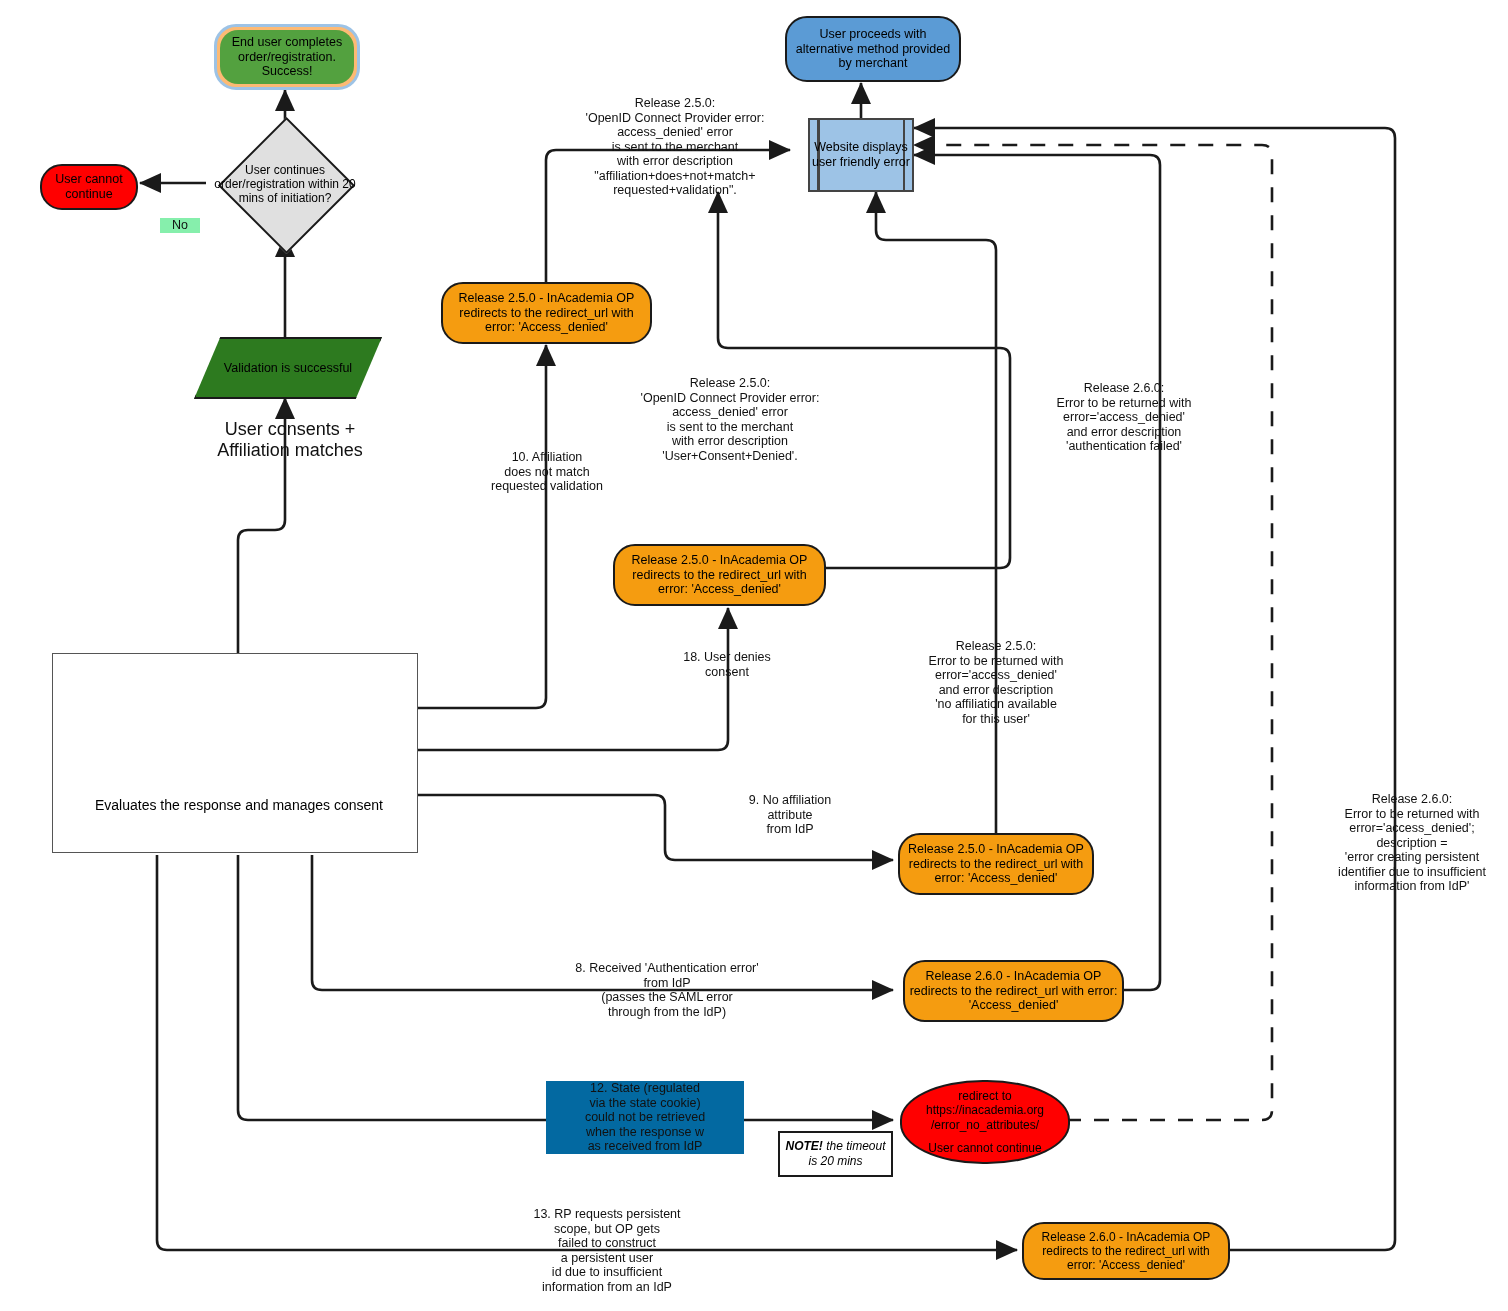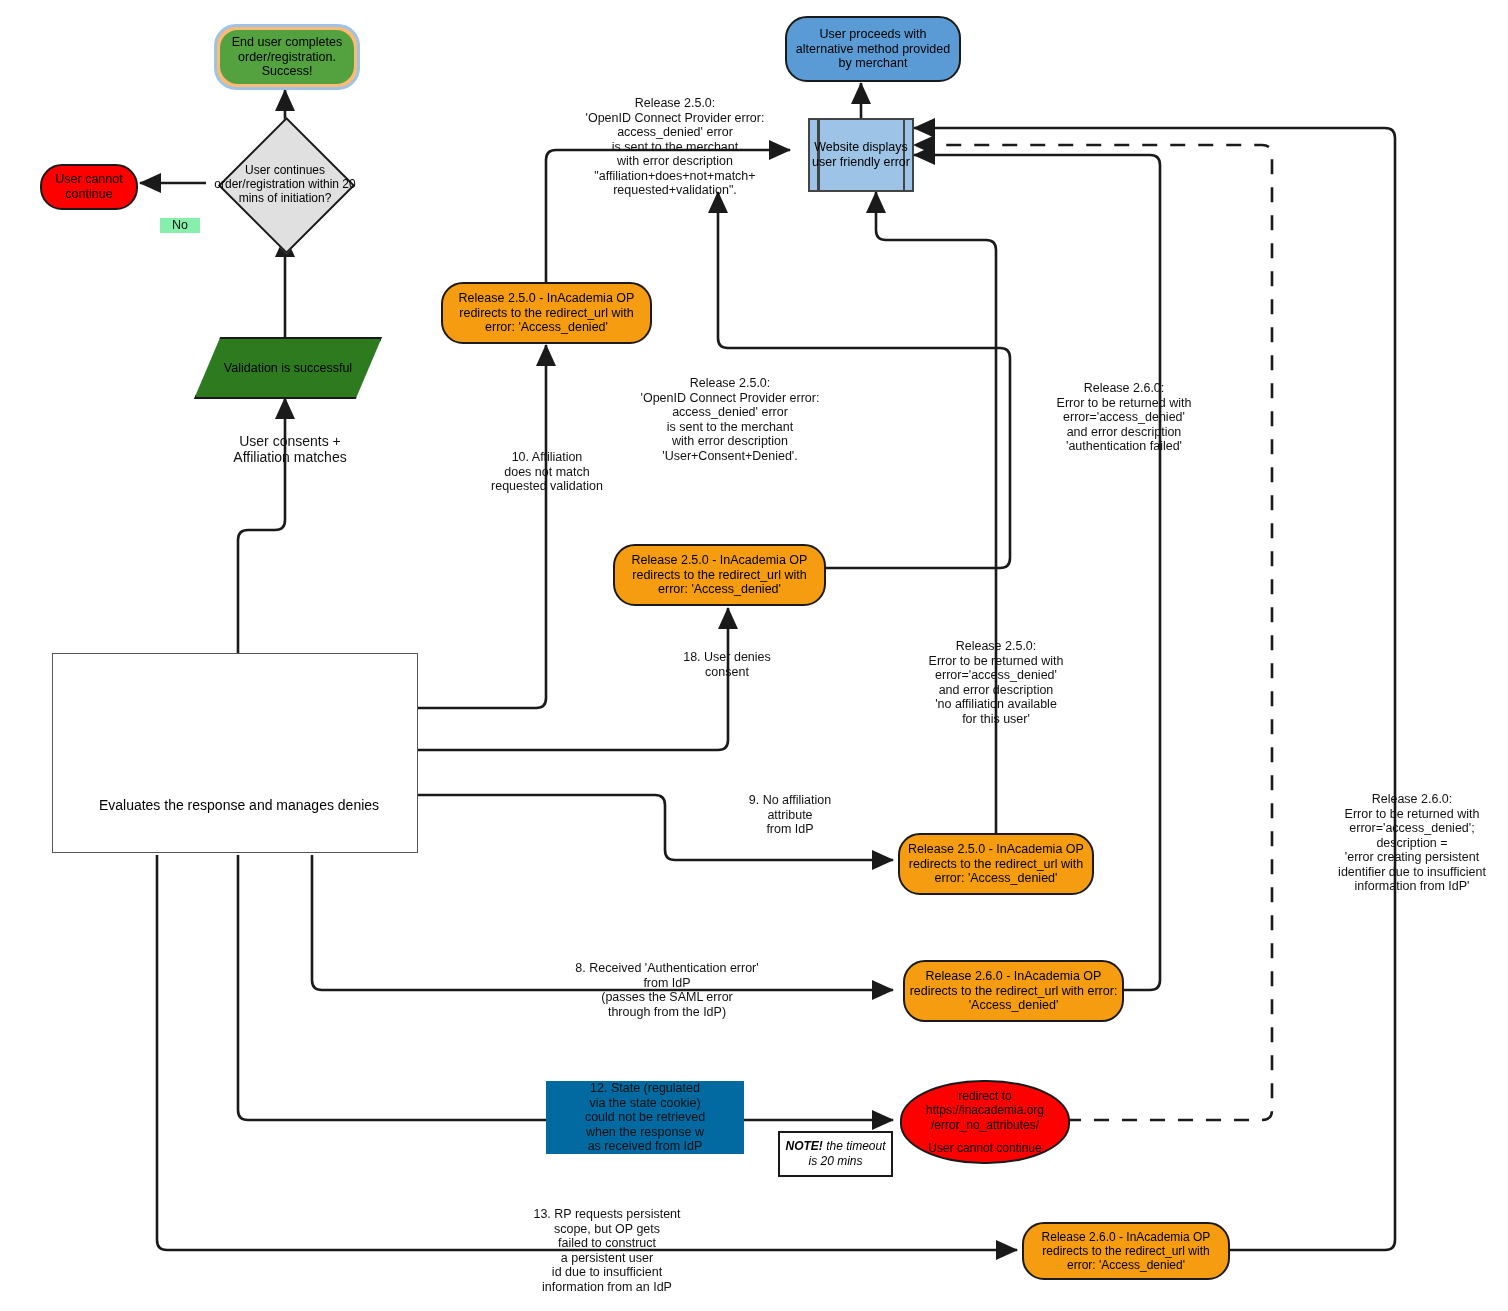--- a/index.html
+++ b/index.html
@@ -107,21 +107,21 @@
     <div class="dtext" style="font-size:12px;">User continues order/registration within 20 mins of initiation?</div>
   </div>
 
   <div class="node para" style="left:194px;top:337px;width:188px;height:62px;">
     <div class="pshape"></div>
     <div class="ptext" style="font-size:12.5px;">Validation is successful</div>
   </div>
 
   <div class="node rect" style="left:52px;top:653px;width:366px;height:200px;display:block;">
 
-    <div class="txt" style="position:absolute;left:0;right:0;top:143px;text-align:center;font-size:14px;line-height:1.25;white-space:pre-line;">Evaluates the response and manages denies</div>
+    <div class="txt" style="position:absolute;left:0;right:0;top:143px;text-align:center;font-size:14px;line-height:1.25;white-space:pre-line;">Evaluates the response and manages consent</div>
   </div>
 
   <div class="node term blue" style="left:785px;top:16px;width:176px;height:66px;">
     <div class="txt" style="font-size:12.5px;">User proceeds with alternative method provided by merchant</div>
   </div>
 
   <div class="node predef" style="left:808px;top:118px;width:106px;height:74px;">
     <div class="bar l"></div>
     <div class="bar r"></div>
     <div class="ptxt" style="font-size:12.5px;">Website displays user friendly error</div>
@@ -155,21 +155,21 @@
   </div>
 
   <div class="node noteBox" style="left:748px;top:1131px;width:115px;height:46px;margin-left:30px;">
     <div class="txt" style="font-size:12px;line-height:1.25;">
       <b>NOTE!</b><span> the timeout is 20 mins</span>
     </div>
   </div>
 
   <div class="lbl" style="left:160px;top:174px;width:40px;font-size:12.5px;background:#86efac;margin-top:44px;">No</div>
 
-  <div class="lbl" style="left:205px;top:433px;width:170px;font-size:14px;">User consents +
+  <div class="lbl" style="left:205px;top:419px;width:170px;font-size:18px;">User consents +
 Affiliation matches</div>
 
   <div class="lbl" style="left:548px;top:96px;width:254px;font-size:12.5px;">Release 2.5.0:
 'OpenID Connect Provider error:
 access_denied' error
 is sent to the merchant
 with error description
 "affiliation+does+not+match+
 requested+validation".</div>
 

